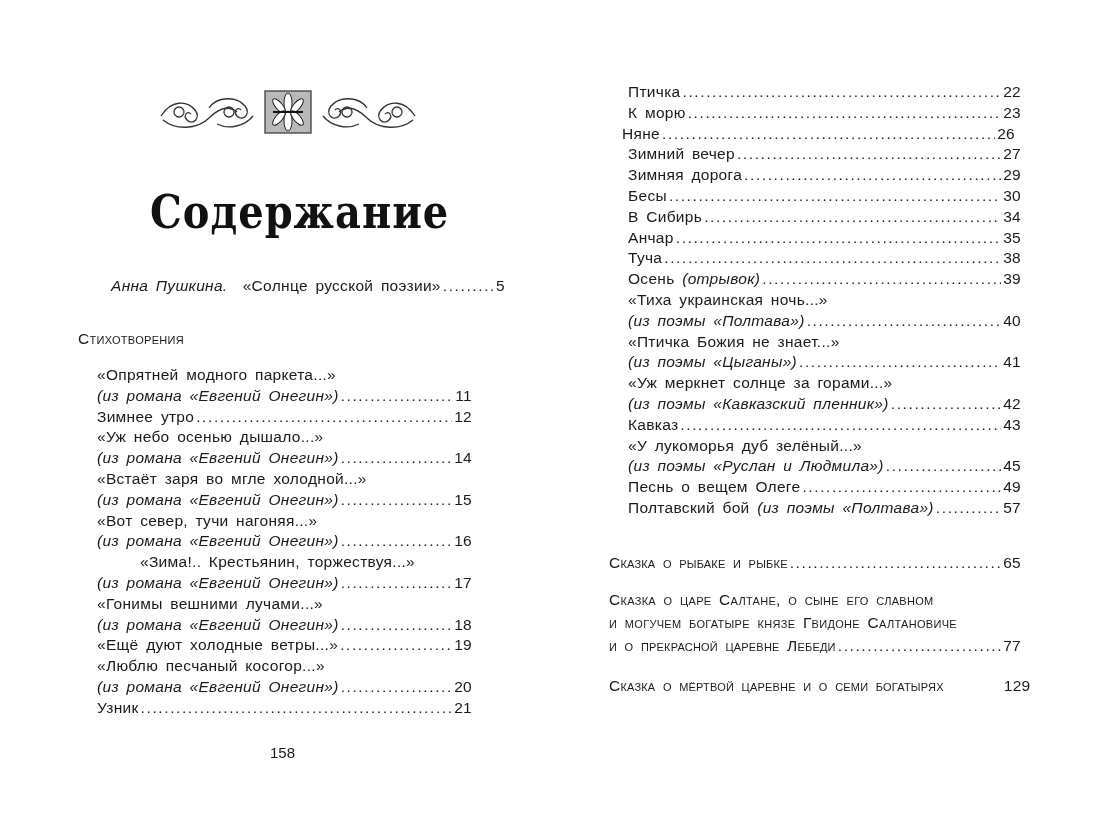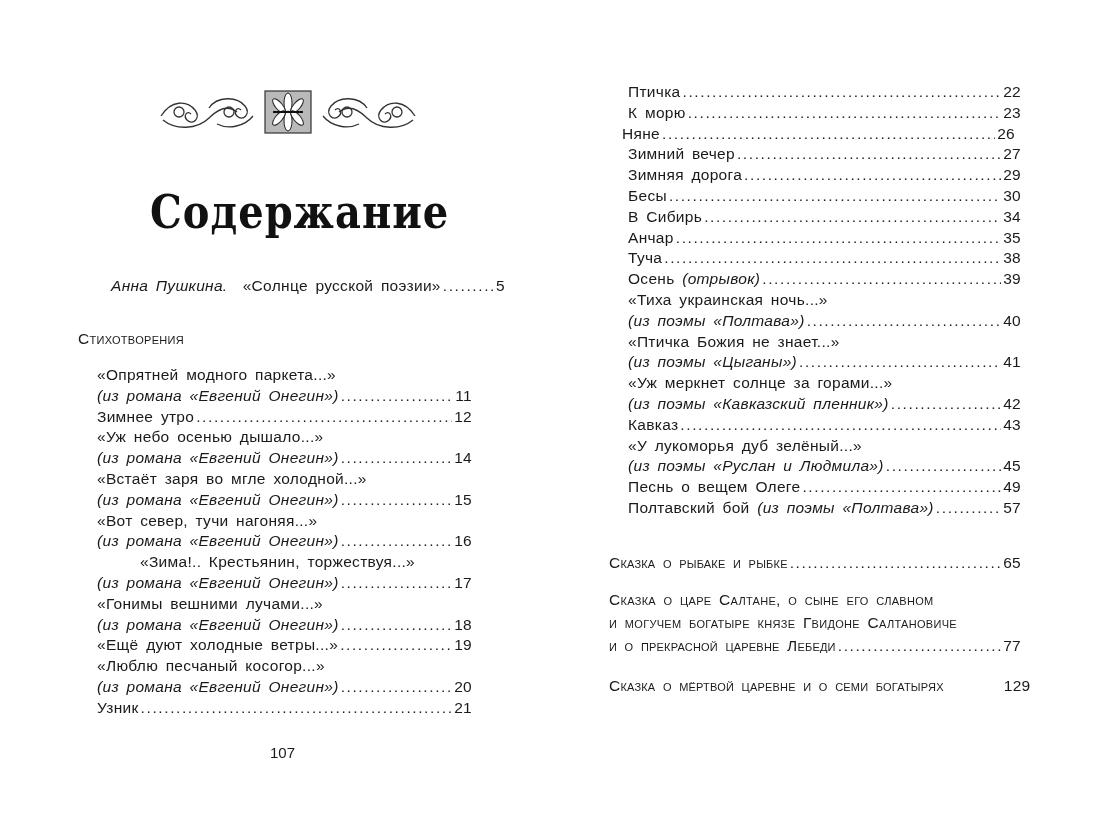--- a/index.html
+++ b/index.html
@@ -139,21 +139,21 @@
         <span class="dots"></span>
         <span class="p">20</span>
       </div>
       <div class="row" style="left: 97px; top: 697.8px; width: 375px;">
         <span class="t"><span>Узник</span></span>
         <span class="dots"></span>
         <span class="p">21</span>
       </div>
     </div>
 
-  <div class="page-number">107</div>
+  <div class="page-number">158</div>
 </div>
 
 <div class="page page-right">
   <div id="right-entries">
       <div class="row" style="left: 78px; top: 82px; width: 393px;">
         <span class="t"><span>Птичка</span></span>
         <span class="dots"></span>
         <span class="p">22</span>
       </div>
       <div class="row" style="left: 78px; top: 102.8px; width: 393px;">

